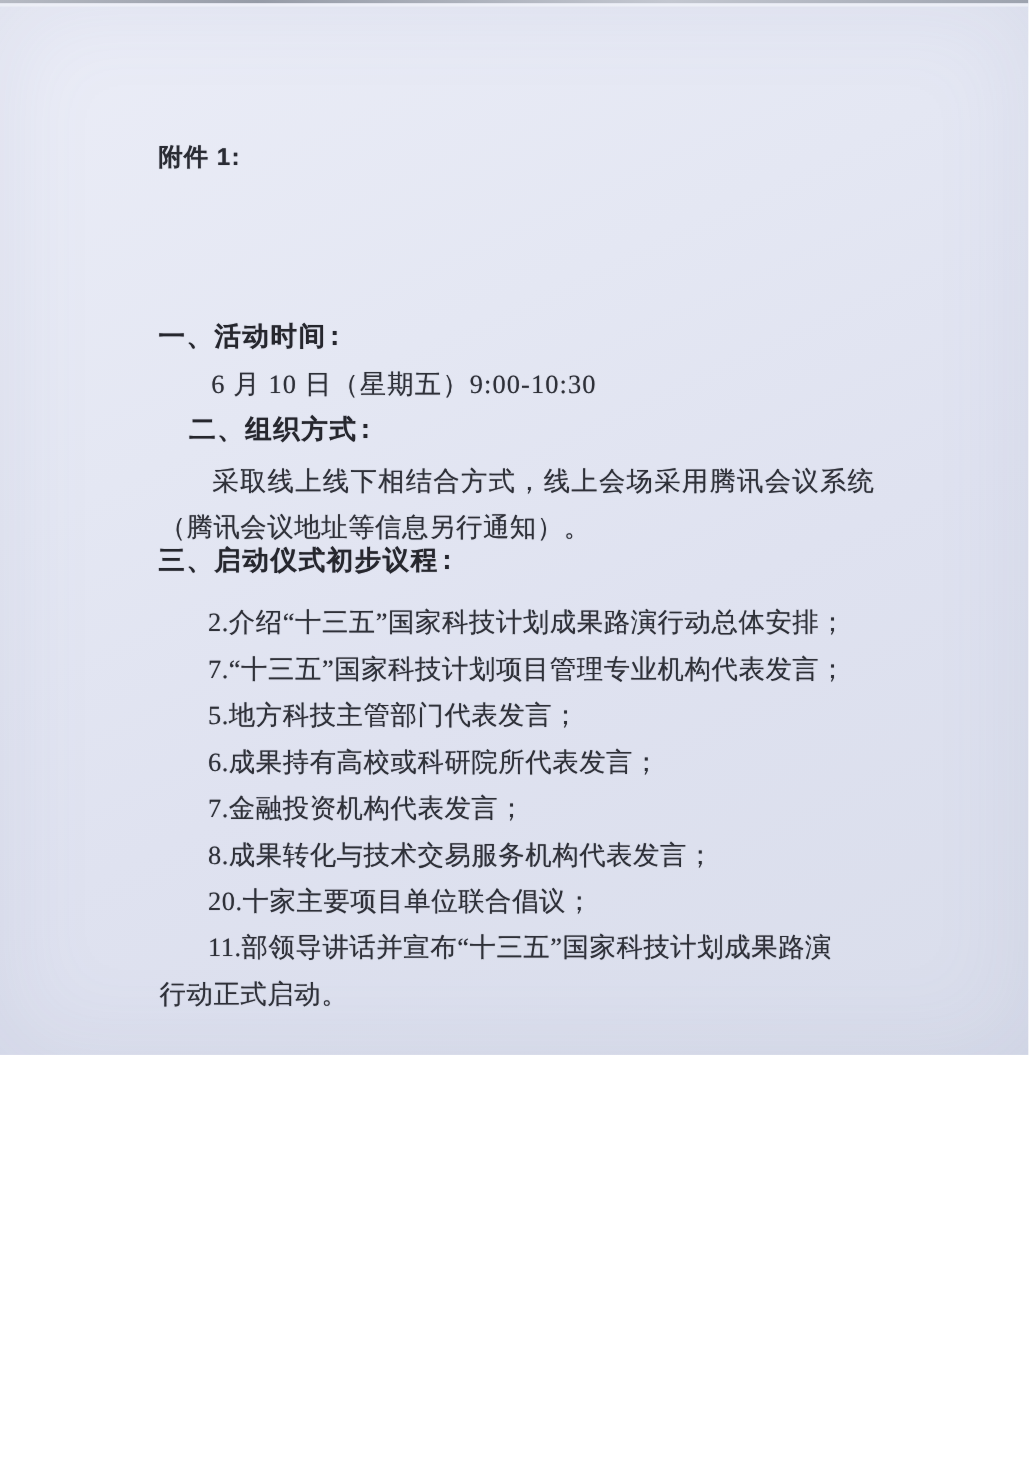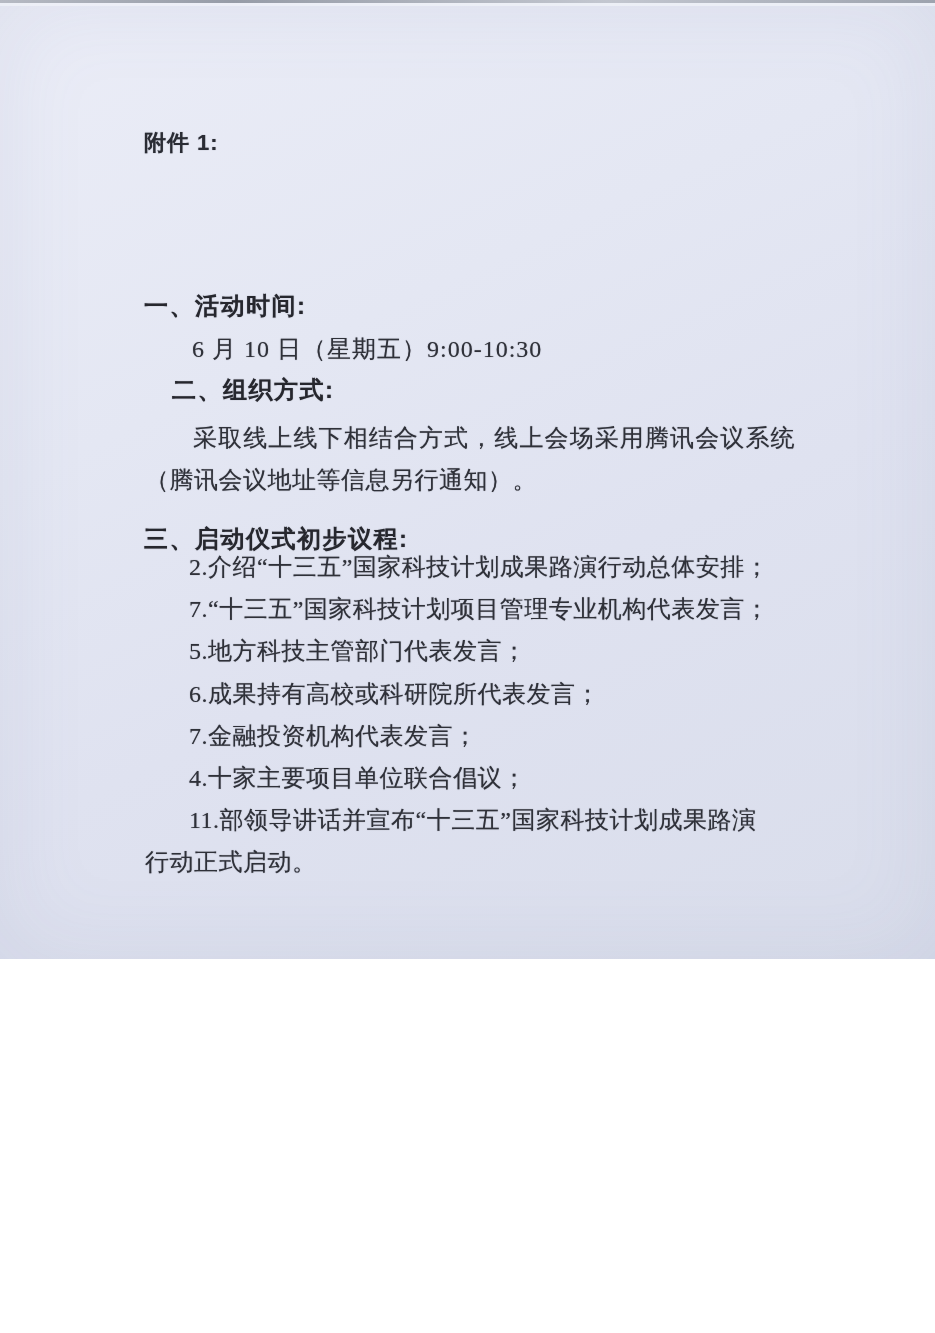--- a/index.html
+++ b/index.html
@@ -47,40 +47,40 @@
     top: 192px; left: 148px;
     width: 742px;
     text-align: center;
     font-weight: bold;
     font-size: 32px;
     letter-spacing: 1px;
     color: #1e1f26;
     text-shadow: 0 0 1px rgba(30, 31, 40, 0.7);
   }
   .heading {
-    font-family: Liberation Sans, sans-serif;
+    font-family: Liberation Mono, monospace;
     font-weight: bold;
     font-size: 24px;
     letter-spacing: 1.5px;
     color: #26272e;
   }
   .h-time   { top: 290px; left: 144px; }
   .b-time   { top: 333px; left: 192px; font-size: 24px; letter-spacing: 1px; }
   .h-format { top: 374px; left: 144px; margin-left: 28px; }
   .p-format {
     top: 417px; left: 145px;
     width: 650px;
     white-space: normal;
     font-size: 24px;
     letter-spacing: 0.5px;
     line-height: 42px;
     text-indent: 48px;
     text-align: justify;
   }
-  .h-agenda { top: 523px; left: 144px; text-align: center; }
+  .h-agenda { top: 493px; left: 144px; text-align: center; }
   .agenda {
     position: absolute;
     top: 546px; left: 145px;
     width: 712px;
     font-size: 24px;
     letter-spacing: 0.5px;
     line-height: 42.2px;
   }
   .agenda-item {
     white-space: nowrap;
@@ -119,18 +119,19 @@
   <div class="txt p-format">采取线上线下相结合方式，线上会场采用腾讯会议系统（腾讯会议地址等信息另行通知）。</div>
 
   <div class="txt heading h-agenda">三、启动仪式初步议程:</div>
 
   <div class="agenda">
     <div class="agenda-item">2.介绍“十三五”国家科技计划成果路演行动总体安排；</div>
     <div class="agenda-item">7.“十三五”国家科技计划项目管理专业机构代表发言；</div>
     <div class="agenda-item">5.地方科技主管部门代表发言；</div>
     <div class="agenda-item">6.成果持有高校或科研院所代表发言；</div>
     <div class="agenda-item">7.金融投资机构代表发言；</div>
-    <div class="agenda-item">4.十家主要项目单位联合倡议；</div>
+    <div class="agenda-item">8.成果转化与技术交易服务机构代表发言；</div>
+    <div class="agenda-item">20.十家主要项目单位联合倡议；</div>
     <div class="agenda-item wrap">11.部领导讲话并宣布“十三五”国家科技计划成果路演行动正式启动。</div>
   </div>
 
   <div class="txt page-number">1</div>
 </div>
 
 </body></html>

